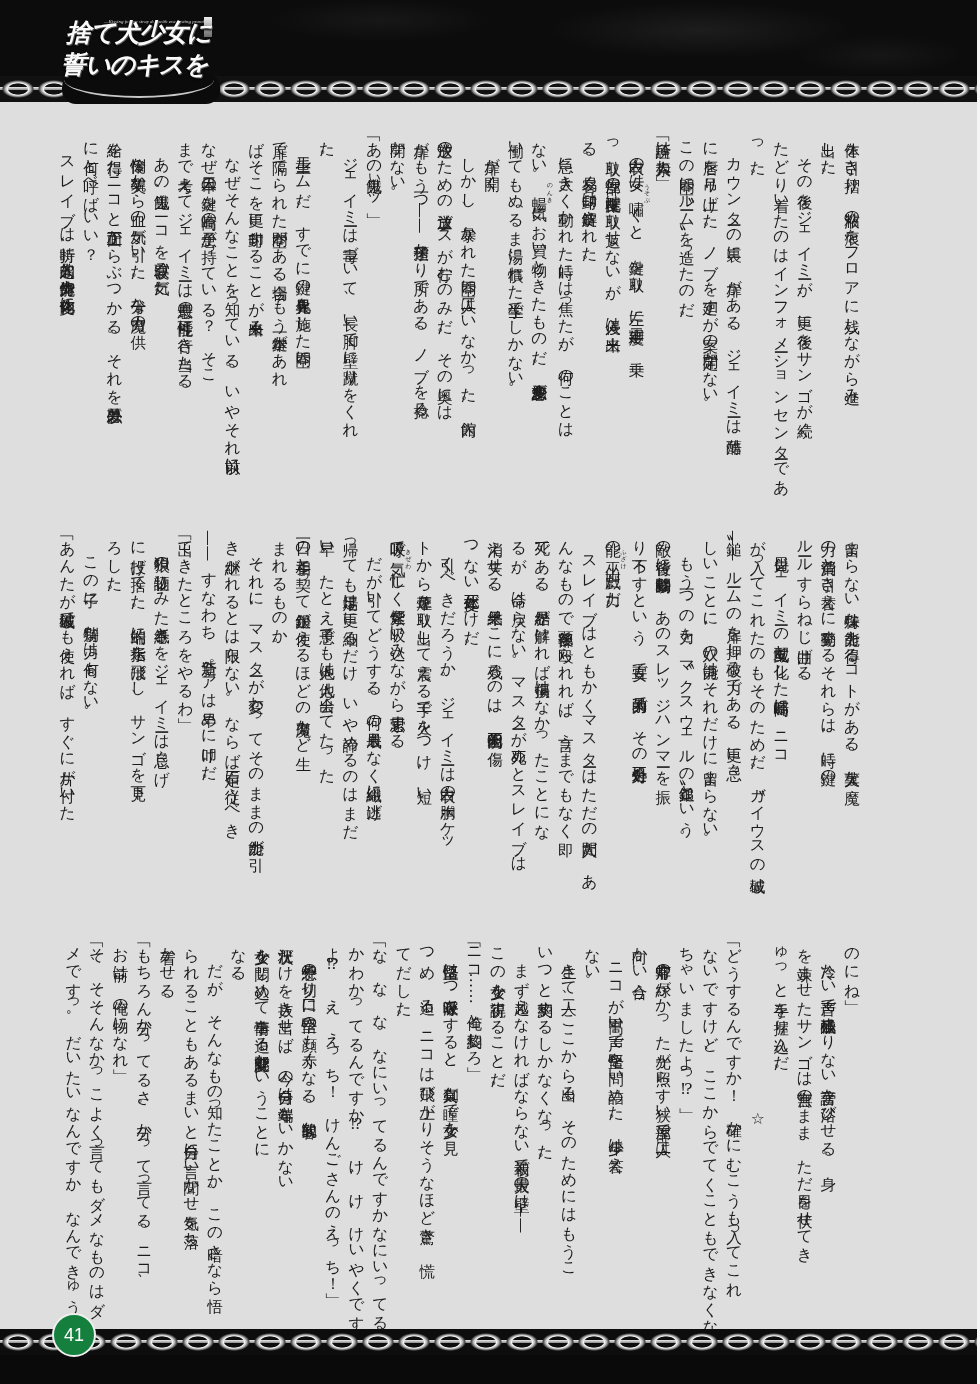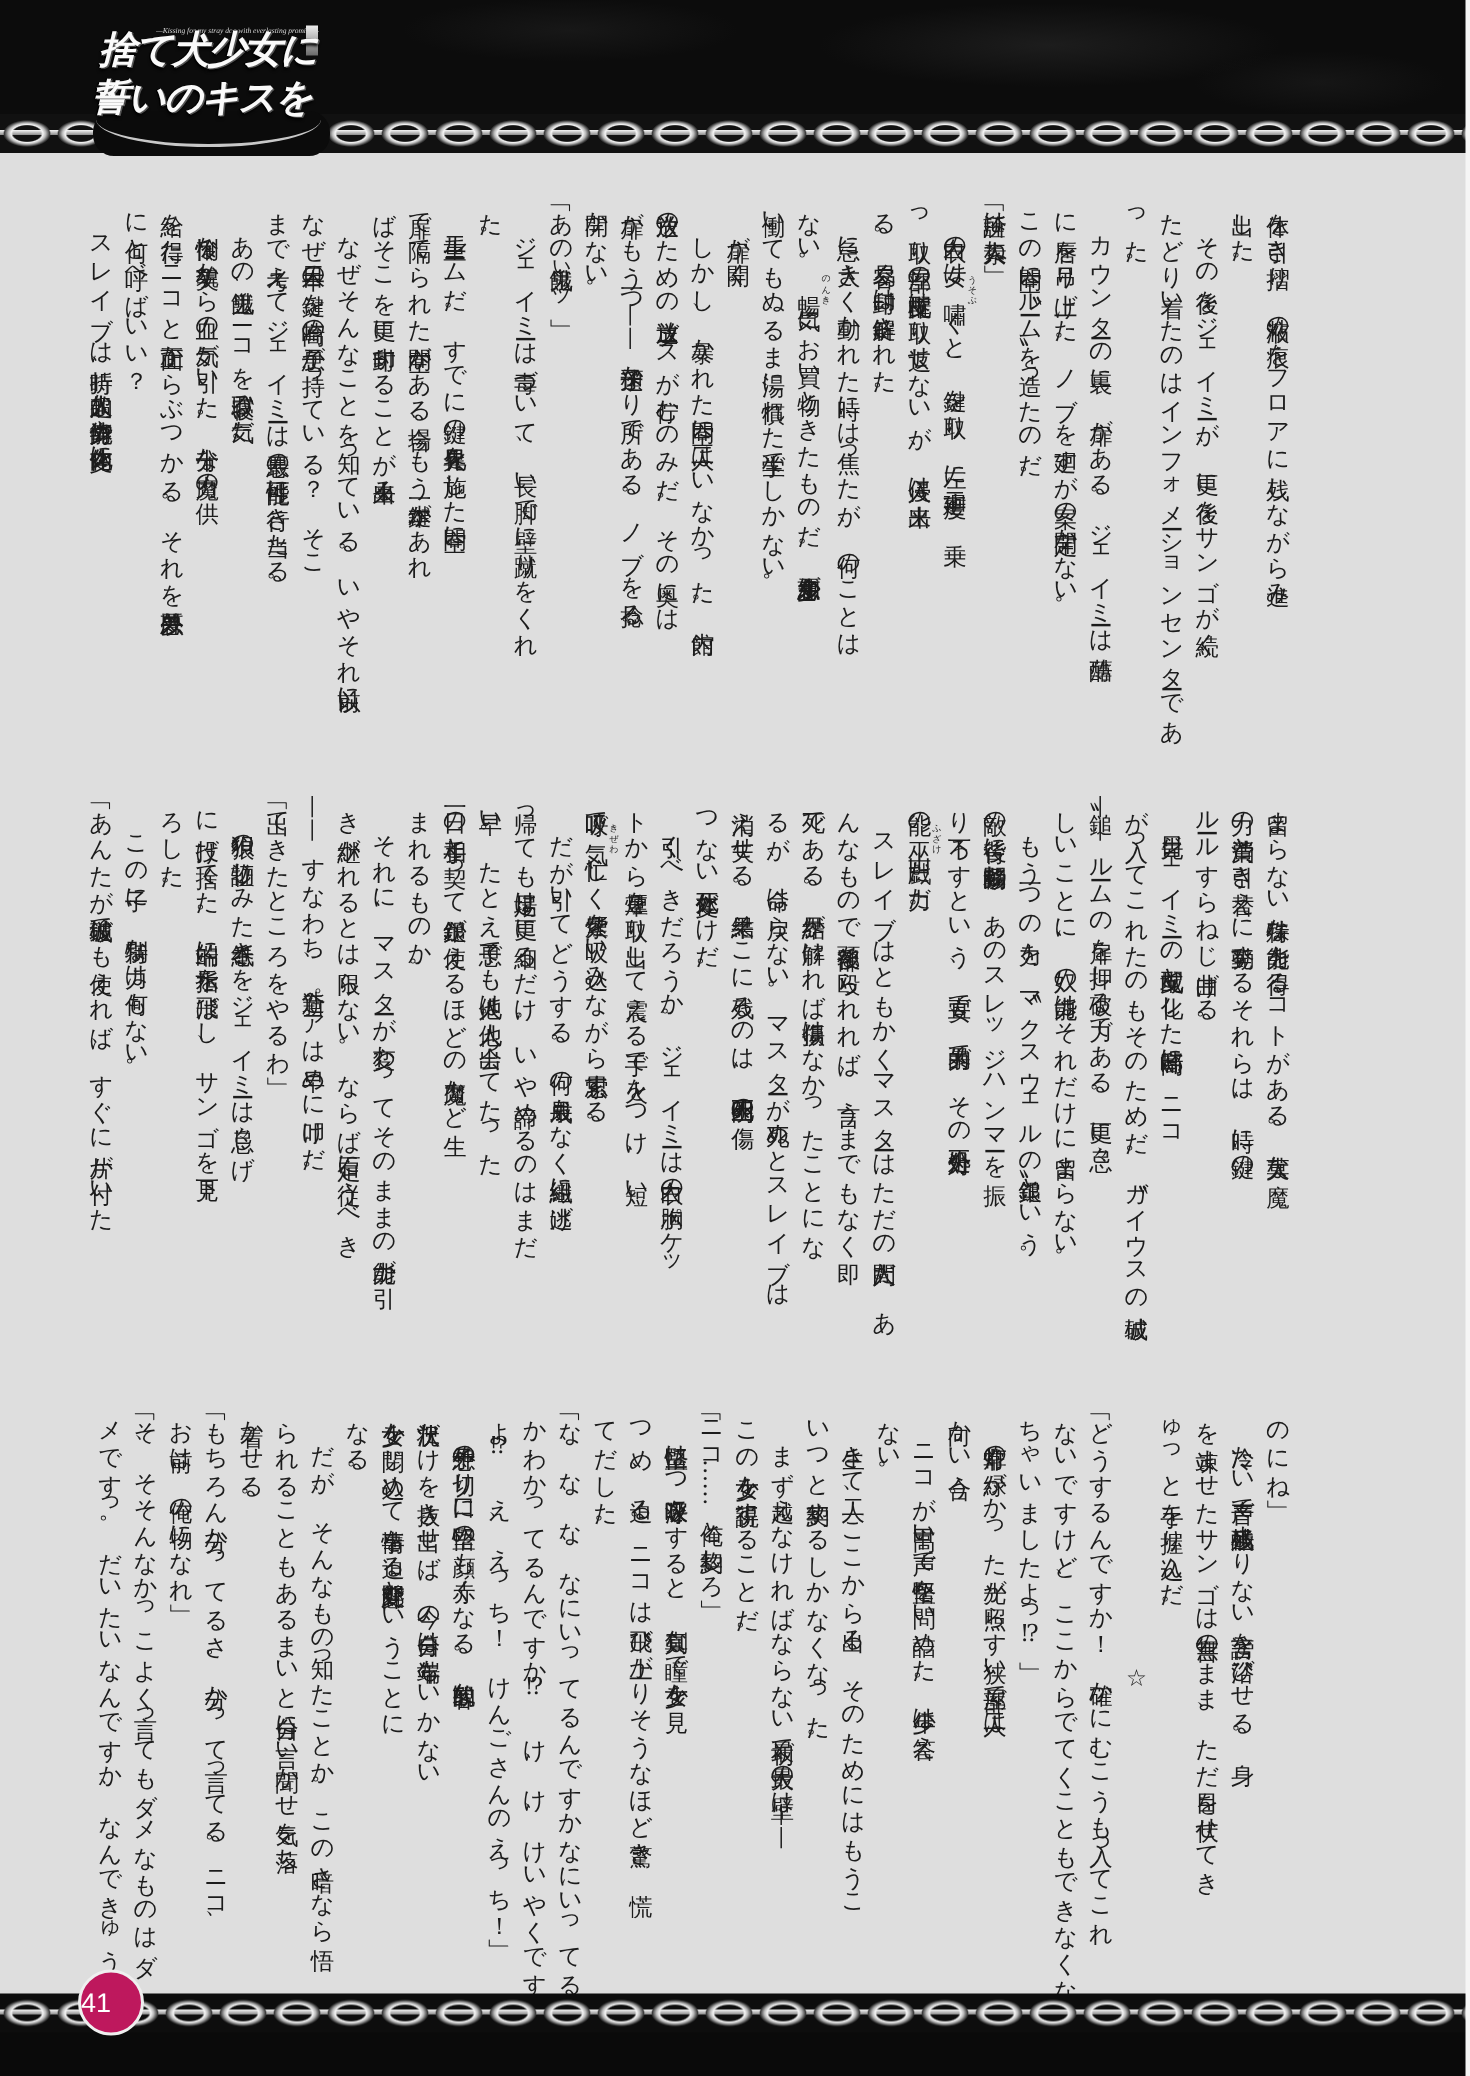--- a/index.html
+++ b/index.html
@@ -62,23 +62,23 @@
   .text-block.b0 { top:131px; }
   .text-block.b1 { top:530px; }
   .text-block.b2 { top:937px; }
   .line { display:block; white-space:nowrap; }
   .line.center { text-align:center; }
   ruby { ruby-position:over; }
   rt { font-size:6px; line-height:1; }
 
   .page-number {
     position:absolute; left:52px; top:1313px; width:40px; height:40px; z-index:4;
-    border:2px solid #efefef; border-radius:50%; background:#be185d;
+    border:2px solid #efefef; border-radius:50%; background:#15803d;
     color:#fff; font-family:"Liberation Sans",sans-serif; font-size:18px;
-    display:flex; align-items:center; 
+    display:flex; align-items:center; justify-content:center;
   }
 </style>
 </head>
 <body>
 
 <div class="header-band"></div>
 <div class="chain top"></div>
 
 <div class="logo">
   <div class="logo-patch"></div>

